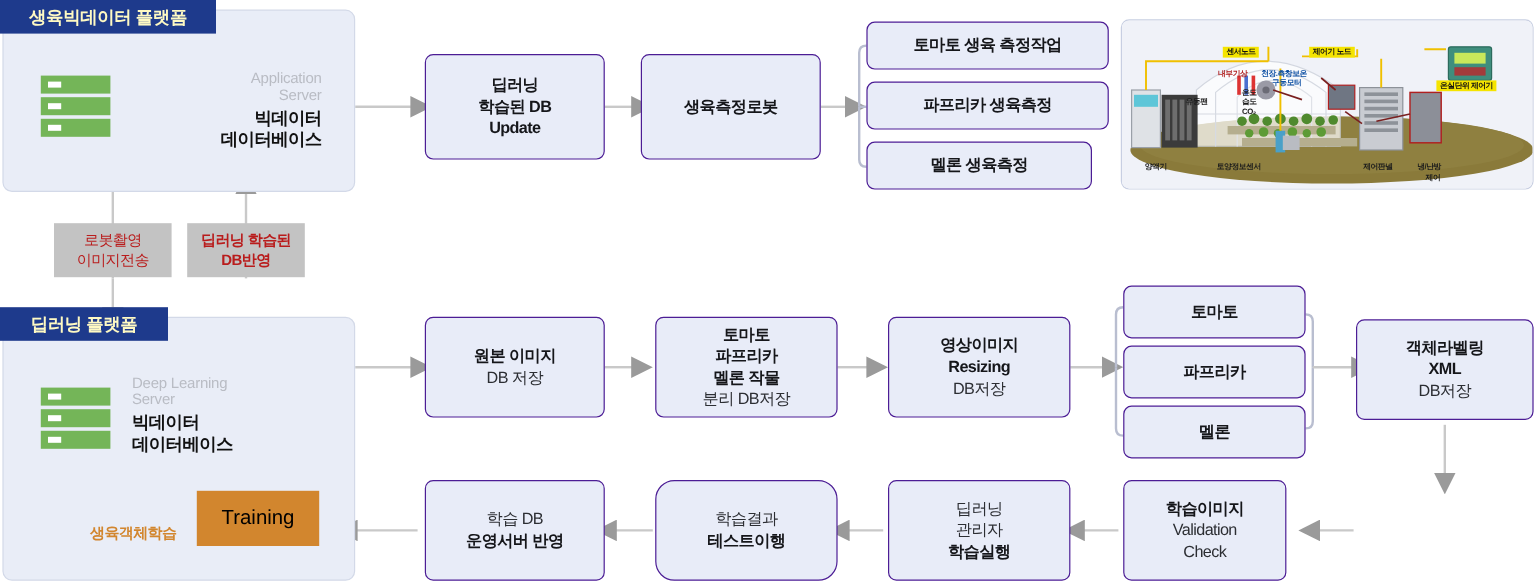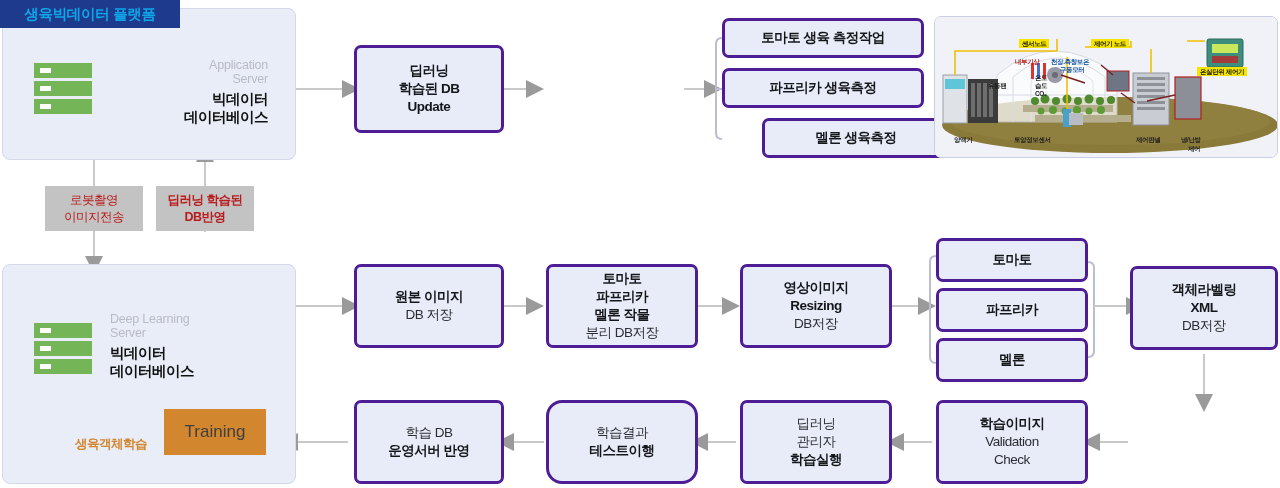--- a/index.html
+++ b/index.html
@@ -24,21 +24,21 @@
     position: absolute;
     background: #e9edf7;
     border: 1px solid #d3d9e8;
     border-radius: 8px;
     box-sizing: border-box;
   }
   .platform-header {
     position: absolute;
     background: #1f3a8a;
     background: #1e3a8c;
-    color: #0ea5e9;
+    color: #fef9c3;
     font-weight: bold;
     font-size: 14.5px;
     letter-spacing: -0.3px;
     display: flex;
     align-items: center;
     justify-content: center;
     padding: 0 14px;
     box-sizing: border-box;
     z-index: 5;
   }
@@ -67,21 +67,21 @@
     letter-spacing: -0.5px;
     margin-top: 3px;
     white-space: pre-line;
     line-height: 1.25;
   }
 
   
   .node {
     position: absolute;
     background: #e8ecf8;
-    border: 3px solid #4c1d95;
+    border: 1px solid #4c1d95;
     border-radius: 7px;
     box-sizing: border-box;
     display: flex;
     flex-direction: column;
     align-items: center;
     justify-content: center;
     text-align: center;
     font-size: 13.5px;
     letter-spacing: -0.5px;
     line-height: 1.32;
@@ -103,21 +103,21 @@
     align-items: center;
     justify-content: center;
     box-sizing: border-box;
   }
 
   
   .training {
     position: absolute;
     background: #d3872f;
     background: #d2862e;
-    color: #404040;
+    color: #000000;
     font-size: 17px;
     display: flex;
     align-items: center;
     justify-content: center;
     box-sizing: border-box;
   }
   .loop-label {
     position: absolute;
     color: #d2862e;
     font-weight: bold;
@@ -236,20 +236,23 @@
     <div class="srv-main">빅데이터
 데이터베이스</div>
   </div>
 
   <div class="tag" style="left:45px; top:186px; width:98px; height:45px; white-space:pre-line;">로봇촬영
 이미지전송</div>
   <div class="tag" style="left:156px; top:186px; width:98px; height:45px; white-space:pre-line;font-weight:bold;">딥러닝 학습된
 DB반영</div>
 
   <div class="platform" style="left:2px; top:264px; width:294px; height:220px;"></div>
+  <div class="platform-header" style="left:0px; top:256px; width:140px; height:28px;">
+    <span>딥러닝 플랫폼</span>
+  </div>
 
   <svg class="server-icon" style="left:32px; top:318px;" viewBox="0 0 62 62">
     <rect x="2" y="5" width="58" height="15" fill="#74b558"></rect>
     <rect x="2" y="23" width="58" height="15" fill="#74b558"></rect>
     <rect x="2" y="41" width="58" height="15" fill="#74b558"></rect>
     <rect x="8" y="10" width="11" height="5" fill="#ffffff"></rect>
     <rect x="8" y="28" width="11" height="5" fill="#ffffff"></rect>
     <rect x="8" y="46" width="11" height="5" fill="#ffffff"></rect>
   </svg>
   <div class="srv-label" style="left:110px; top:312px; width:170px;">
@@ -262,28 +265,31 @@
   <div class="training" style="left:164px; top:409px; width:102px; height:46px;">
     <span>Training</span>
   </div>
   <div class="loop-label" style="left:75px; top:436px;">생육객체학습</div>
 
   <div class="node" style="left:354px; top:45px; width:150px; height:88px;">
     <span class="b">딥러닝</span>
     <span class="b">학습된 DB</span>
     <span class="b">Update</span>
   </div>
+  <div class="node" style="left:534px; top:45px; width:150px; height:88px;">
+    <span class="b">생육측정로봇</span>
+  </div>
 
   <div class="node" style="left:722px; top:18px; width:202px; height:40px;">
     <span class="b">토마토 생육 측정작업</span>
   </div>
   <div class="node" style="left:722px; top:68px; width:202px; height:40px;">
     <span class="b">파프리카 생육측정</span>
   </div>
-  <div class="node" style="left:722px; top:118px; width:188px; height:40px;margin-left:40px;">
+  <div class="node" style="left:722px; top:118px; width:188px; height:40px;">
     <span class="b">멜론 생육측정</span>
   </div>
 
   <div class="photo-frame" style="left:934px; top:16px; width:344px; height:142px;">
     <svg width="344" height="142" viewBox="0 0 344 142">
       <rect x="0" y="0" width="344" height="142" fill="#f0f2f8"></rect>
 
       <ellipse cx="175" cy="108" rx="168" ry="28" fill="#8a7a3a"></ellipse>
       <ellipse cx="175" cy="104" rx="160" ry="24" fill="#8f8040"></ellipse>
 
@@ -414,21 +420,21 @@
     <span class="b">멜론</span>
   </div>
 
   <div class="node" style="left:1130px; top:266px; width:148px; height:84px;">
     <span class="b">객체라벨링</span>
     <span class="b">XML</span>
     <span class="n">DB저장</span>
   </div>
 
 
-  <div class="node" style="left:936px; top:400px; width:152px; height:84px;">
+  <div class="node" style="left:936px; top:400px; width:136px; height:84px;">
     <span class="b">학습이미지</span>
     <span class="n">Validation</span>
     <span class="n">Check</span>
   </div>
 
   <div class="node" style="left:740px; top:400px; width:152px; height:84px;">
     <span class="n">딥러닝</span>
     <span class="n">관리자</span>
     <span class="b">학습실행</span>
   </div>

